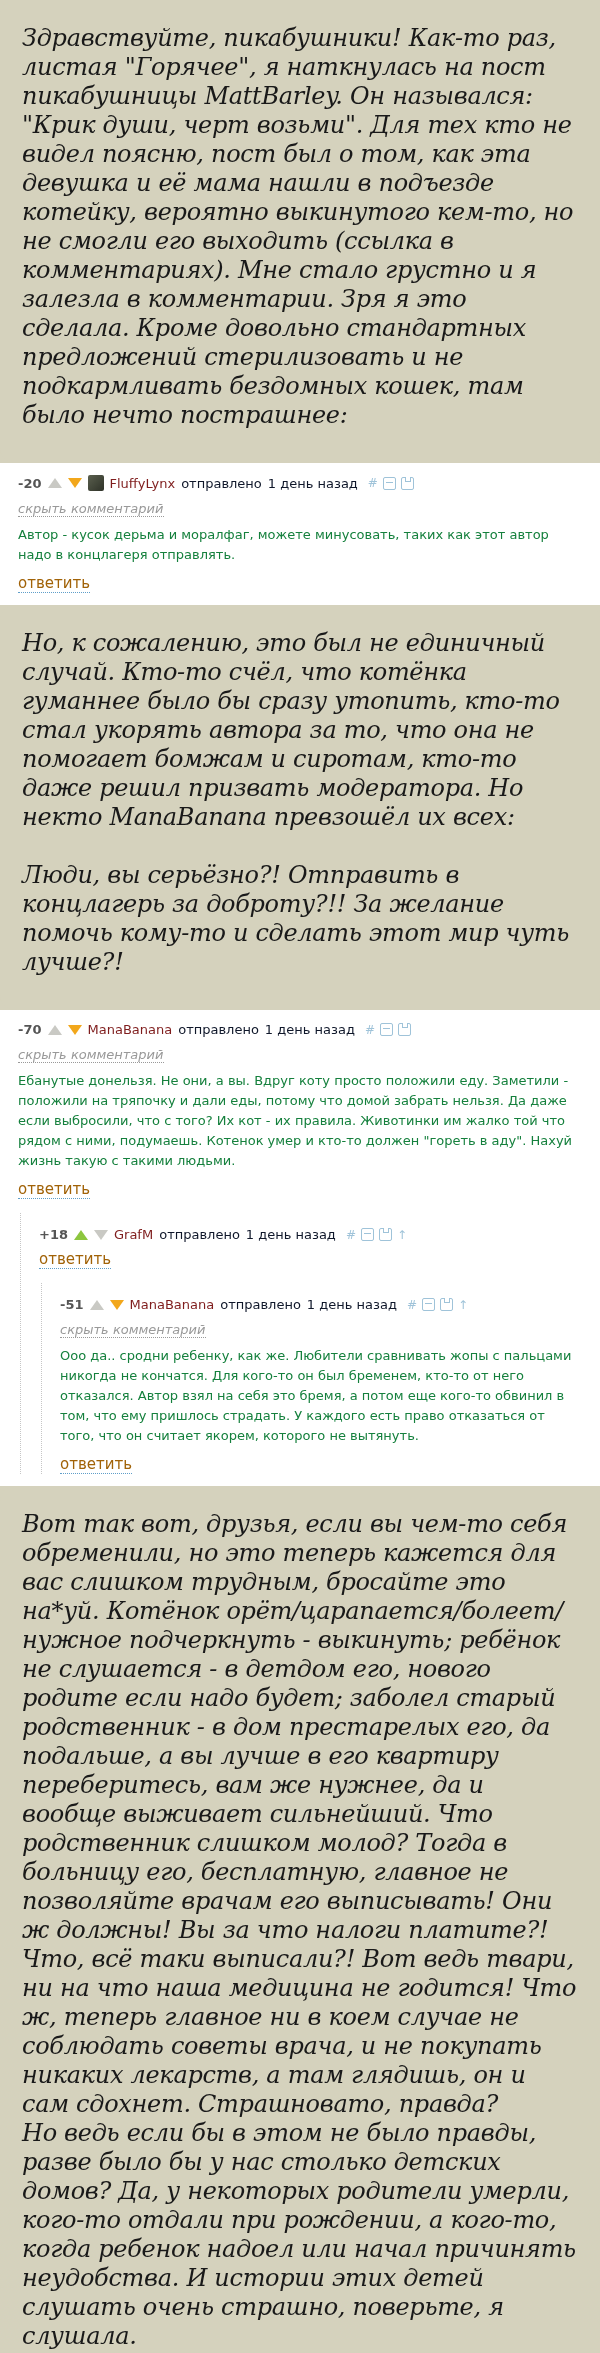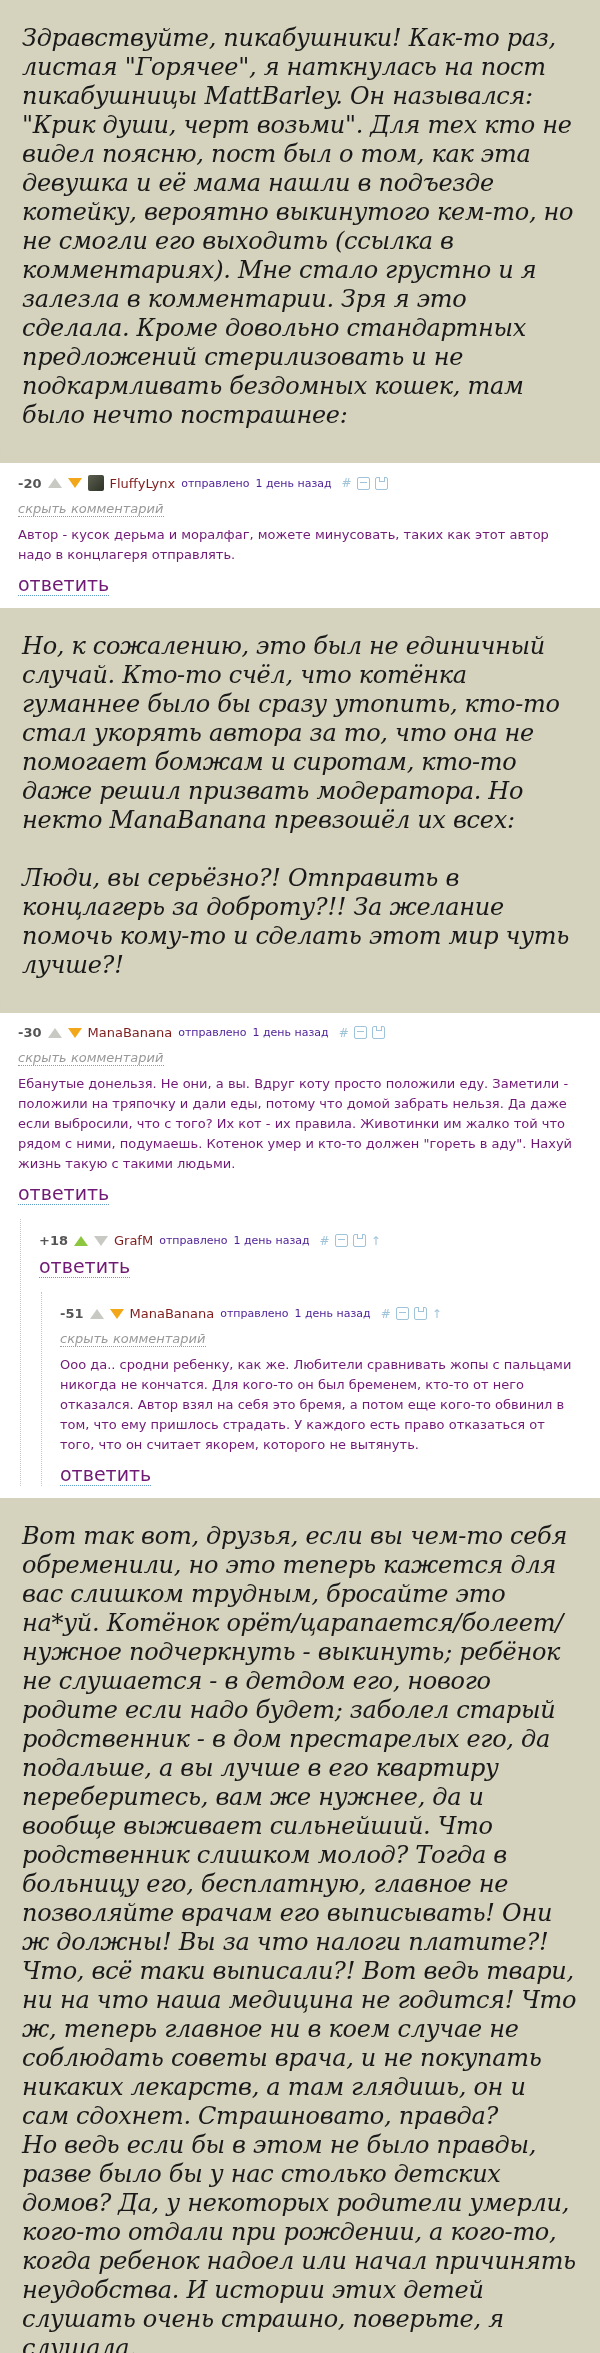--- a/index.html
+++ b/index.html
@@ -30,31 +30,31 @@
   .c-header { display:flex; align-items:center; gap:6px; margin-bottom:7px; }
   .rating { font-size:13px; font-weight:bold; color:#555; }
   .arr { width:0; height:0; display:inline-block; cursor:pointer; }
   .arr.up   { border-left:7px solid transparent; border-right:7px solid transparent; border-bottom:10px solid #c9c9c4; }
   .arr.up.green { border-bottom-color:#8dc63f; }
   .arr.down { border-left:7px solid transparent; border-right:7px solid transparent; border-top:10px solid #c9c9c4; }
   .arr.down.orange { border-top-color:#f2a71b; }
   .avatar { width:16px; height:16px; border-radius:2px; background:#41463a;
             background-image:linear-gradient(135deg,#5a5f4e 0%,#2e3228 100%); }
   .username { font-size:13px; color:#7f1d1d; text-decoration:none; cursor:pointer; }
-  .meta { font-size:11px; color:#4c1d95; }
+  .meta { font-size:13px; color:#0f172a; }
   .hicons { display:flex; align-items:center; gap:5px; margin-left:4px; }
   .hicon { color:#9fc3d9; font-size:12px; line-height:1; cursor:pointer; }
   .box { width:11px; height:11px; border:1px solid #9fc3d9; border-radius:2px; position:relative; display:inline-block; }
   .box.minus::before { content:""; position:absolute; left:2px; right:2px; top:4px; border-top:1px solid #9fc3d9; }
   .box.save::before  { content:""; position:absolute; left:3px; top:-1px; width:4px; height:4px;
                        border:1px solid #9fc3d9; border-top:none; background:#fff; }
   .hide-link { display:inline-block; font-size:13px; color:#999; text-decoration:none;
                border-bottom:1px dotted #999; margin-bottom:8px; cursor:pointer;font-style:italic; }
-  .c-text { margin:0 0 8px 0; font-size:13px; line-height:20px; color:#701a75; max-width:560px; }
-  .reply-link { display:inline-block; font-size:19px; color:#701a75; text-decoration:none;
+  .c-text { margin:0 0 8px 0; font-size:13px; line-height:20px; color:#15803d; max-width:560px; }
+  .reply-link { display:inline-block; font-size:15px; color:#a16207; text-decoration:none;
                 border-bottom:1px dotted #5f9ec9; cursor:pointer; }
   .thread { margin-left:2px; border-left:1px dotted #c6c6c6; padding-left:18px; padding-top:14px; }
 </style>
 </head>
 <body>
 
 <div class="page">
 
   <section class="prose">
     <p>Здравствуйте, пикабушники! Как-то раз, листая "Горячее", я наткнулась на пост пикабушницы MattBarley. Он назывался: "Крик души, черт возьми". Для тех кто не видел поясню, пост был о том, как эта девушка и её мама нашли в подъезде котейку, вероятно выкинутого кем-то, но не смогли его выходить (ссылка в комментариях). Мне стало грустно и я залезла в комментарии. Зря я это сделала. Кроме довольно стандартных предложений стерилизовать и не подкармливать бездомных кошек, там было нечто пострашнее:</p>
@@ -83,21 +83,21 @@
   </section>
 
   <section class="prose">
     <p>Но, к сожалению, это был не единичный случай. Кто-то счёл, что котёнка гуманнее было бы сразу утопить, кто-то стал укорять автора за то, что она не помогает бомжам и сиротам, кто-то даже решил призвать модератора. Но некто ManaBanana превзошёл их всех:</p>
     <p>Люди, вы серьёзно?! Отправить в концлагерь за доброту?!! За желание помочь кому-то и сделать этот мир чуть лучше?!</p>
   </section>
 
   <section class="comments">
     <div class="comment">
       <div class="c-header">
-        <span class="rating">-30</span>
+        <span class="rating">-70</span>
         <span class="arr up"></span>
         <span class="arr down orange"></span>
         <a class="username">ManaBanana</a>
         <span class="meta">отправлено</span>
         <span class="meta">1 день назад</span>
         <span class="hicons">
           <span class="hicon">#</span>
           <span class="box minus"></span>
           <span class="box save"></span>
         </span>

